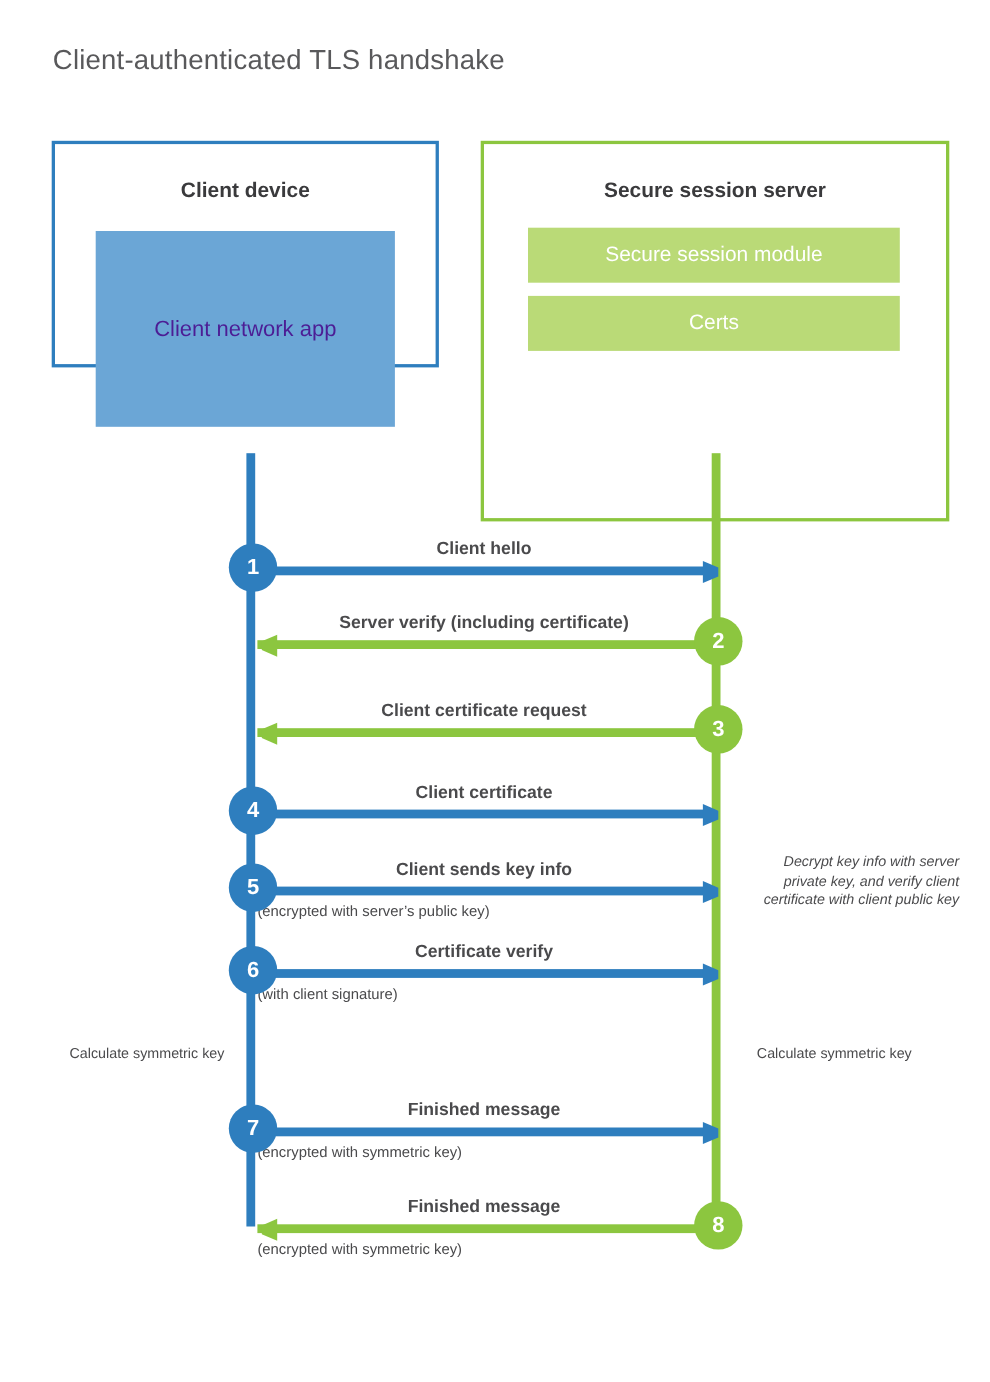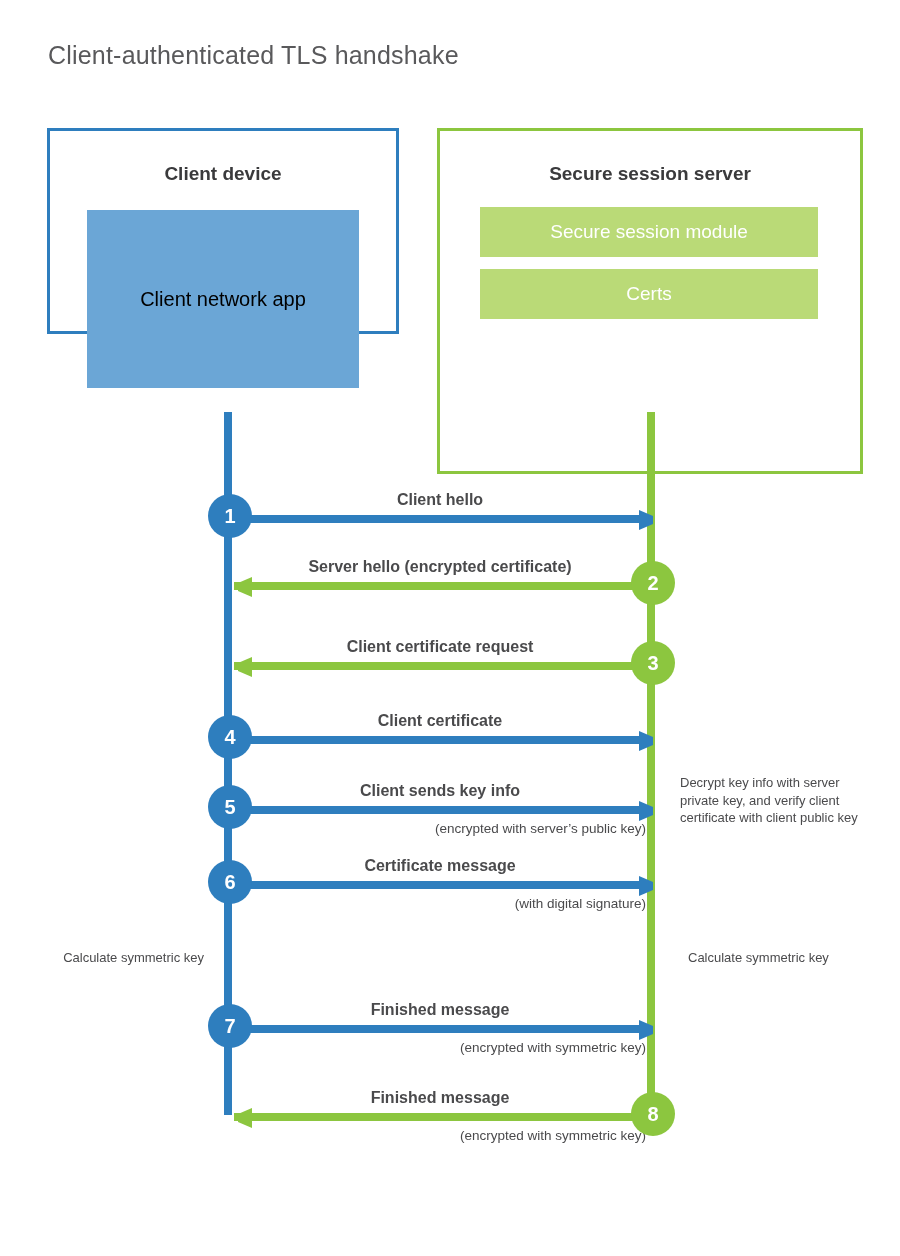--- a/index.html
+++ b/index.html
@@ -63,21 +63,21 @@
     left: 37px;
     top: 79px;
     width: 272px;
     height: 178px;
     background: #6ba6d6;
     display: flex;
     align-items: center;
     justify-content: center;
   }
   #client-app-label {
-    color: #000000;
+    color: #4c1d95;
     font-size: 20px;
     line-height: 28px;
     text-align: center;
     width: 190px;
   }
 
   
   .server-bar {
     position: absolute;
     left: 40px;
@@ -137,21 +137,21 @@
     font-size: 16px;
     color: #4a4a4c;
     top: -28px;
     white-space: nowrap;
     font-weight: bold;
   }
   .msg-sub {
     position: absolute;
     left: 218px;
     width: 420px;
-    text-align: right;
+    text-align: left;
     font-size: 13.5px;
     color: #4a4a4c;
     top: 11px;
     white-space: nowrap;
   }
 
   
   .step-badge {
     position: absolute;
     width: 44px; height: 44px;
@@ -169,21 +169,21 @@
   .badge-blue  { background: #2e7ebe; }
   .badge-green { background: #8cc63f; }
 
   
   .side-note {
     position: absolute;
     font-size: 13px;
     line-height: 17.5px;
     color: #4a4a4c;
   }
-  #note-decrypt { left: 668px; top: 762px; width: 200px; text-align: left; }
+  #note-decrypt { left: 668px; top: 762px; width: 200px; text-align: right; font-style: italic; }
   #note-calc-client { left: 40px; top: 937px; width: 160px; text-align: right; }
   #note-calc-server { left: 676px; top: 937px; width: 170px; text-align: left; }
 </style>
 </head>
 <body>
 
 <div id="stage">
 
   <div id="page-title">Client-authenticated TLS handshake</div>
 
@@ -204,21 +204,21 @@
   <div class="lifeline" id="server-lifeline"></div>
 
   <div class="msg dir-right blue" style="top:507px">
     <div class="msg-label">Client hello</div>
     <div class="msg-line"></div>
     <div class="msg-head"></div>
     <div class="step-badge badge-left badge-blue">1</div>
   </div>
 
   <div class="msg dir-left green" style="top:574px">
-    <div class="msg-label">Server hello (encrypted certificate)</div>
+    <div class="msg-label">Server verify (including certificate)</div>
     <div class="msg-line"></div>
     <div class="msg-head"></div>
     <div class="step-badge badge-right badge-green">2</div>
   </div>
 
   <div class="msg dir-left green" style="top:654px">
     <div class="msg-label">Client certificate request</div>
     <div class="msg-line"></div>
     <div class="msg-head"></div>
     <div class="step-badge badge-right badge-green">3</div>
@@ -233,24 +233,24 @@
 
   <div class="msg dir-right blue" style="top:798px">
     <div class="msg-label">Client sends key info</div>
     <div class="msg-line"></div>
     <div class="msg-head"></div>
     <div class="msg-sub">(encrypted with server’s public key)</div>
     <div class="step-badge badge-left badge-blue">5</div>
   </div>
 
   <div class="msg dir-right blue" style="top:873px">
-    <div class="msg-label">Certificate message</div>
-    <div class="msg-line"></div>
-    <div class="msg-head"></div>
-    <div class="msg-sub">(with digital signature)</div>
+    <div class="msg-label">Certificate verify</div>
+    <div class="msg-line"></div>
+    <div class="msg-head"></div>
+    <div class="msg-sub">(with client signature)</div>
     <div class="step-badge badge-left badge-blue">6</div>
   </div>
 
   <div class="msg dir-right blue" style="top:1017px">
     <div class="msg-label">Finished message</div>
     <div class="msg-line"></div>
     <div class="msg-head"></div>
     <div class="msg-sub">(encrypted with symmetric key)</div>
     <div class="step-badge badge-left badge-blue">7</div>
   </div>

